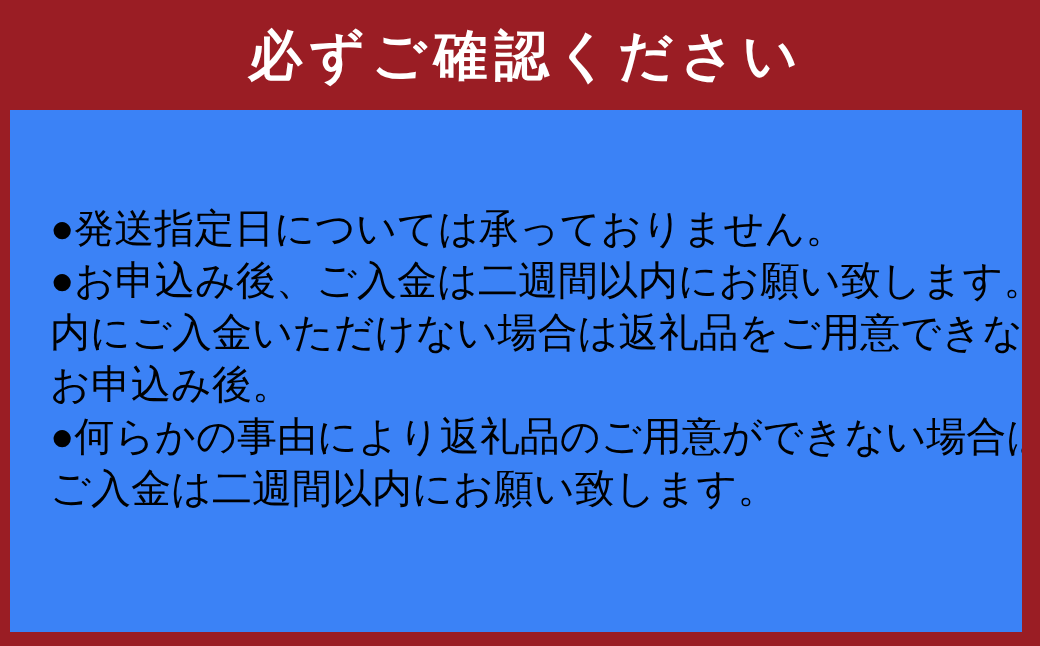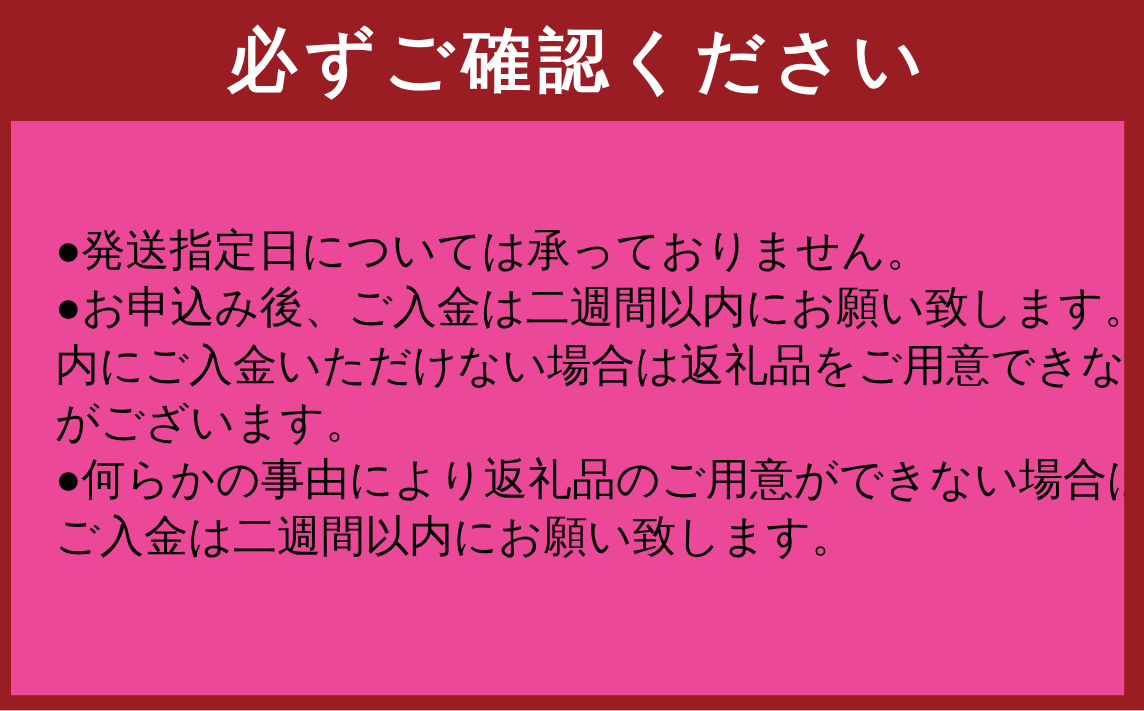--- a/index.html
+++ b/index.html
@@ -31,37 +31,37 @@
     background: #9a1d24;
     display: flex;
     align-items: center;
     justify-content: center;
     box-sizing: border-box;
     padding-left: 6px;
   }
 
   #notice-title {
     color: #ffffff;
-    font-size: 63px;
+    font-size: 54px;
     font-weight: 700;
     letter-spacing: 7px;
     line-height: 1;
     white-space: nowrap;
     text-indent: 7px;
     font-family: "Liberation Sans", "DejaVu Sans", sans-serif;
   }
 
   
   #notice-body {
     position: absolute;
     left: 10px;
     top: 110px;
     width: 1012px;
     height: 522px;
-    background: #ec4899;
+    background: #3b82f6;
     box-sizing: border-box;
     overflow: hidden;
   }
 
   #notice-list {
     position: absolute;
     left: 40px;
     top: 92px;
     width: 960px;
     margin: 0;
@@ -91,19 +91,19 @@
 
   <div id="notice-header">
     <div id="notice-title">必ずご確認ください</div>
   </div>
 
   <div id="notice-body">
     <ul id="notice-list">
       <li class="notice-line">●発送指定日については承っておりません。</li>
       <li class="notice-line">●お申込み後、ご入金は二週間以内にお願い致します。期限</li>
       <li class="notice-line indent">内にご入金いただけない場合は返礼品をご用意できない場合</li>
-      <li class="notice-line indent">がございます。</li>
+      <li class="notice-line indent">お申込み後。</li>
       <li class="notice-line">●何らかの事由により返礼品のご用意ができない場合は、別</li>
       <li class="notice-line indent">ご入金は二週間以内にお願い致します。</li>
     </ul>
   </div>
 
 </div>
 
 </body></html>

